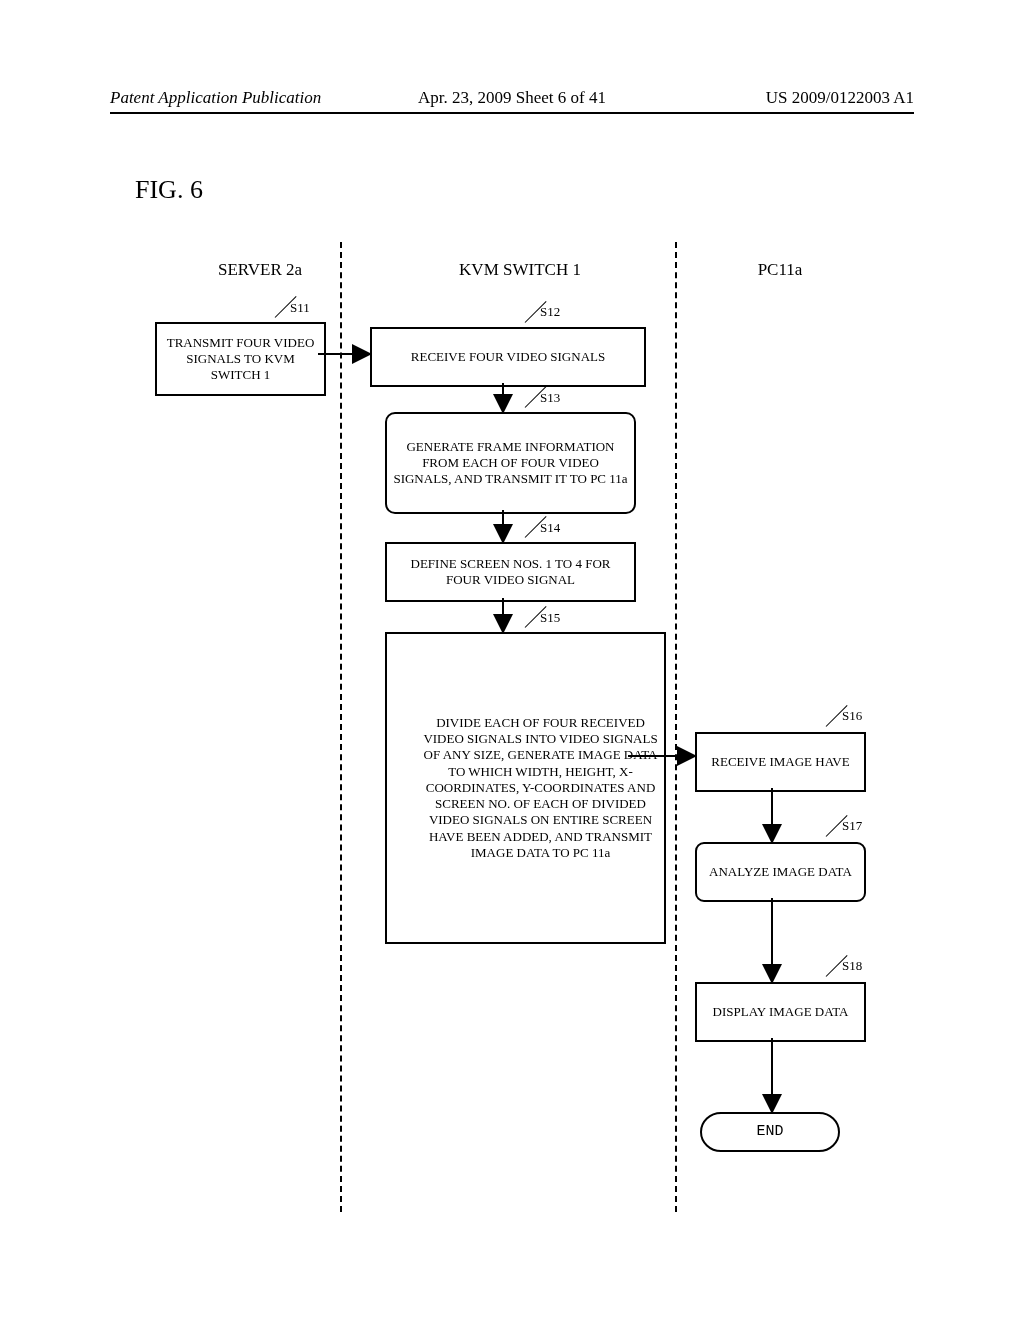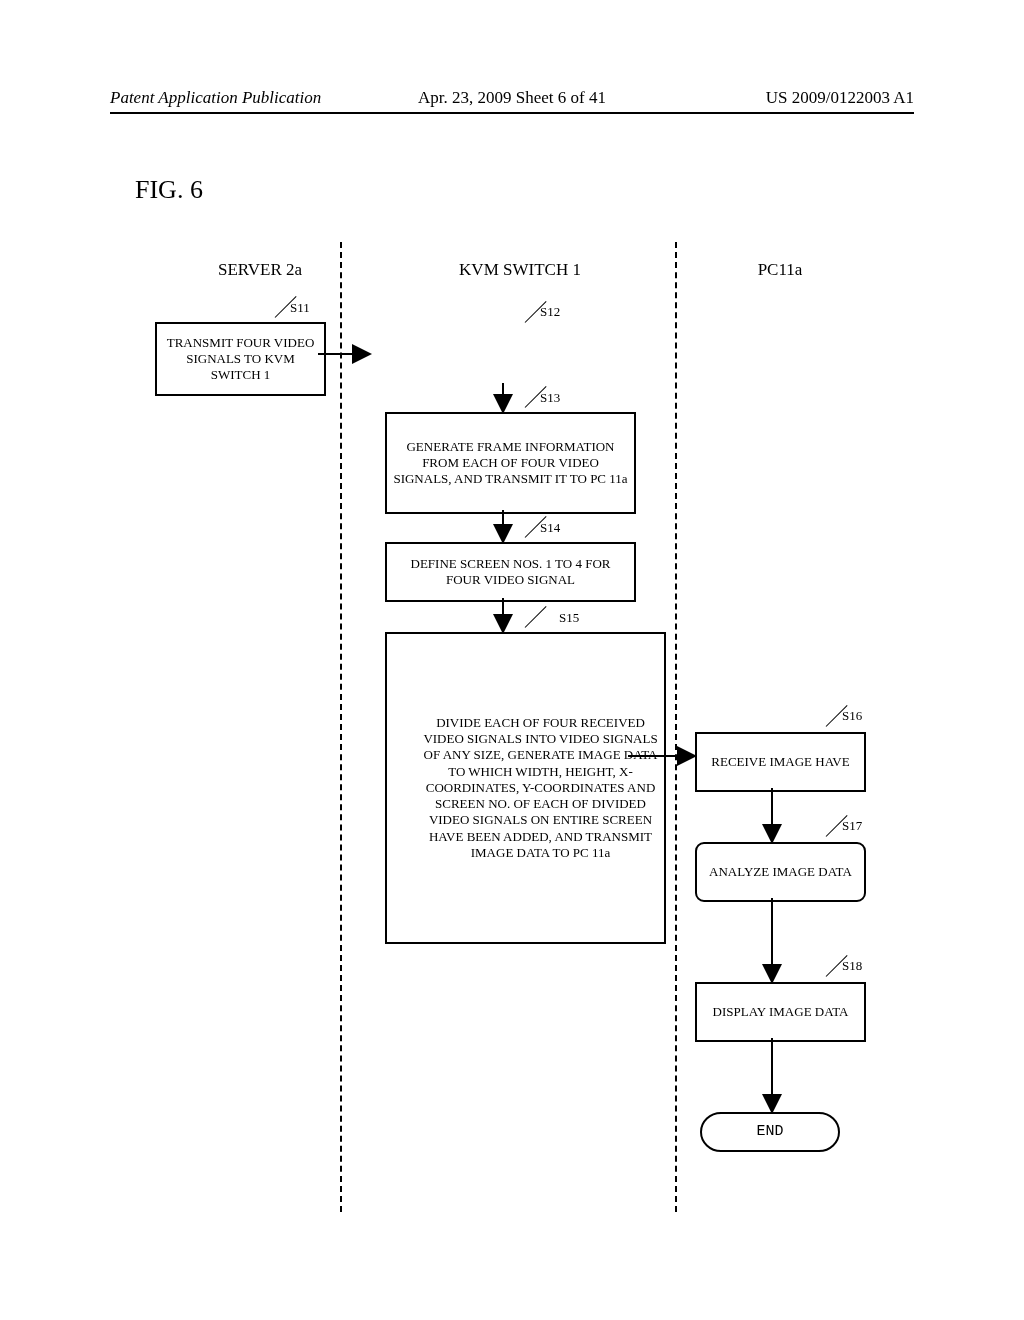--- a/index.html
+++ b/index.html
@@ -128,33 +128,34 @@
     <div class="col-head col-b">KVM SWITCH 1</div>
     <div class="col-head col-c">PC11a</div>
 
     <div class="dash dash1"></div>
     <div class="dash dash2"></div>
 
     <div class="box" style="left:35px; top:80px; width:155px; height:62px;">TRANSMIT FOUR VIDEO SIGNALS TO KVM SWITCH 1</div>
     <div class="step-label" style="left:170px; top:58px;">S11</div>
     <div class="leader" style="left:155px; top:75px; width:30px; transform: rotate(-45deg);"></div>
 
+    <div class="box" style="left:250px; top:85px; width:260px; height:48px;">RECEIVE FOUR VIDEO SIGNALS</div>
     <div class="step-label" style="left:420px; top:62px;">S12</div>
     <div class="leader" style="left:405px; top:80px; width:30px; transform: rotate(-45deg);"></div>
 
-    <div class="box" style="left:265px; top:170px; width:235px; height:90px;">GENERATE FRAME INFORMATION FROM EACH OF FOUR VIDEO SIGNALS, AND TRANSMIT IT TO PC 11a</div>
+    <div class="box" style="left:265px; top:170px; width:235px; height:90px;border-radius:10px;">GENERATE FRAME INFORMATION FROM EACH OF FOUR VIDEO SIGNALS, AND TRANSMIT IT TO PC 11a</div>
     <div class="step-label" style="left:420px; top:148px;">S13</div>
     <div class="leader" style="left:405px; top:165px; width:30px; transform: rotate(-45deg);"></div>
 
     <div class="box" style="left:265px; top:300px; width:235px; height:48px;">DEFINE SCREEN NOS. 1 TO 4 FOR FOUR VIDEO SIGNAL</div>
     <div class="step-label" style="left:420px; top:278px;">S14</div>
     <div class="leader" style="left:405px; top:295px; width:30px; transform: rotate(-45deg);"></div>
 
     <div class="box" style="left:265px; top:390px; width:235px; height:300px;padding-left:36px;">DIVIDE EACH OF FOUR RECEIVED VIDEO SIGNALS INTO VIDEO SIGNALS OF ANY SIZE, GENERATE IMAGE DATA TO WHICH WIDTH, HEIGHT, X-COORDINATES, Y-COORDINATES AND SCREEN NO. OF EACH OF DIVIDED VIDEO SIGNALS ON ENTIRE SCREEN HAVE BEEN ADDED, AND TRANSMIT IMAGE DATA TO PC 11a</div>
-    <div class="step-label" style="left:420px; top:368px;margin-left:19px;">S15</div>
+    <div class="step-label" style="left:420px; top:368px;">S15</div>
     <div class="leader" style="left:405px; top:385px; width:30px; transform: rotate(-45deg);"></div>
 
     <div class="box" style="left:575px; top:490px; width:155px; height:48px;">RECEIVE IMAGE HAVE</div>
     <div class="step-label" style="left:722px; top:466px;">S16</div>
     <div class="leader" style="left:706px; top:484px; width:30px; transform: rotate(-45deg);"></div>
 
     <div class="box" style="left:575px; top:600px; width:155px; height:48px;border-radius:9px;">ANALYZE IMAGE DATA</div>
     <div class="step-label" style="left:722px; top:576px;">S17</div>
     <div class="leader" style="left:706px; top:594px; width:30px; transform: rotate(-45deg);"></div>
 

